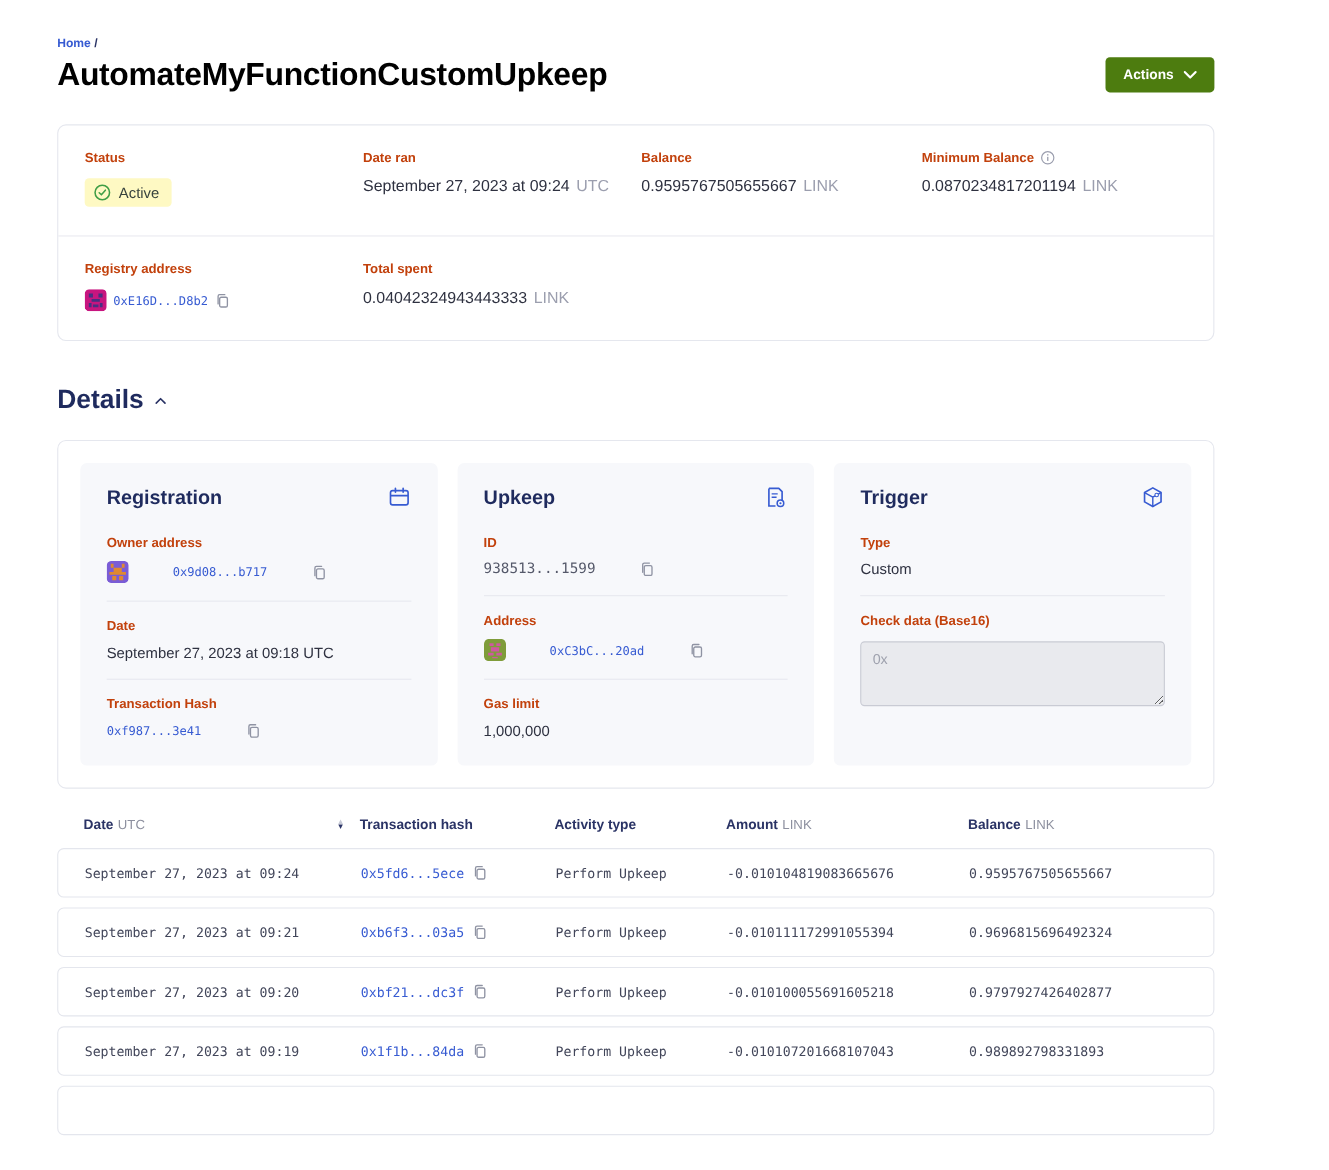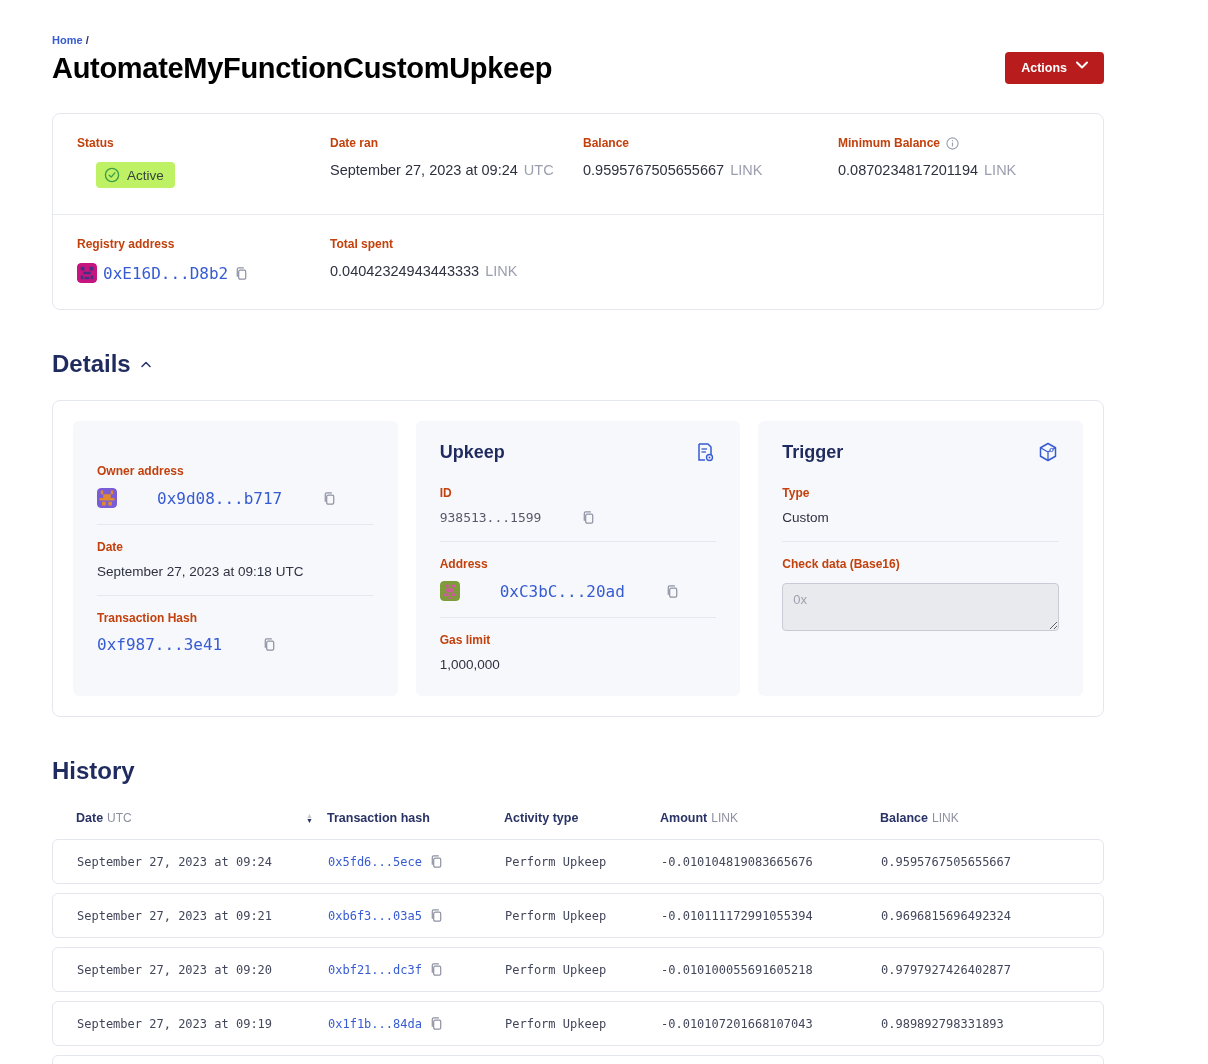--- a/index.html
+++ b/index.html
@@ -10,56 +10,56 @@
     -webkit-font-smoothing: antialiased;
   }
   .page { width: 1052px; margin-left: 52px; padding-top: 34px; padding-bottom: 10px; }
 
   
   .breadcrumb { font-size: 11px; font-weight: bold; color: #2a3365; }
   .breadcrumb a { color: #375bd2; text-decoration: none; cursor: pointer; }
   .title-row { display: flex; justify-content: space-between; align-items: flex-start; margin-top: 6px; }
   .page-title { font-size: 29px; font-weight: bold; color: #000000; letter-spacing: -0.3px; }
   .actions-btn {
-    background: #b91c1c; color: #fff; border: none; border-radius: 4px;
+    background: #4d7c0f; color: #fff; border: none; border-radius: 4px;
     font-size: 12.5px; font-weight: bold; padding: 9px 16px; display: flex;
-    align-items: flex-start; gap: 9px; cursor: pointer; font-family: inherit;
+    align-items: center; gap: 9px; cursor: pointer; font-family: inherit;
   }
 
   
   .card {
     border: 1px solid #e5e7ee; border-radius: 8px; background: #fff;
   }
   .summary-card { margin-top: 28px; }
   .summary-row { display: grid; grid-template-columns: 253px 253px 255px 1fr; padding: 22px 24px 26px 24px; }
   .summary-divider { border-top: 1px solid #e9eaf0; margin: 0 0; }
   .field-label { font-size: 12px; font-weight: bold; color: #c2410c; display: flex; align-items: center; gap: 6px; }
   .field-value { font-size: 14.5px; color: #2e3140; margin-top: 12px; display: flex; align-items: center; gap: 6px; }
   .unit { color: #9b9eae; }
   .badge-active {
-    display: inline-flex; align-items: center; gap: 7px; background: #bef264;
-    color: #37423d; font-size: 13.5px; padding: 5px 11px 5px 8px; border-radius: 4px; margin-left: 19px;
-  }
-  .addr-link { color: #375bd2; text-decoration: none; cursor: pointer; font-family: "DejaVu Sans Mono", monospace; font-size: 16px; }
+    display: inline-flex; align-items: center; gap: 7px; background: #fef9c3;
+    color: #37423d; font-size: 13.5px; padding: 5px 11px 5px 8px; border-radius: 4px;
+  }
+  .addr-link { color: #375bd2; text-decoration: none; cursor: pointer; font-family: "DejaVu Sans Mono", monospace; font-size: 11px; }
   .mono-gray { font-family: "DejaVu Sans Mono", monospace; font-size: 13px; color: #55596a; }
   .identicon { width: 20px; height: 20px; border-radius: 4px; flex: 0 0 auto; }
   .copy-btn { background: none; border: none; cursor: pointer; padding: 0; display: inline-flex; }
 
   
   .section-heading { display: flex; align-items: center; gap: 10px; margin-top: 40px; }
   .section-heading h2 { font-size: 24px; font-weight: bold; color: #1f2b5e; }
   .details-wrap { margin-top: 22px; padding: 20px; display: grid; grid-template-columns: 1fr 1fr 1fr; gap: 18px; }
   .detail-card { background: #f7f8fb; border-radius: 6px; padding: 20px 24px 24px 24px; }
   .detail-card-head { display: flex; justify-content: space-between; align-items: center; }
   .detail-card-head h3 { font-size: 18px; font-weight: bold; color: #1f2b5e; }
   .detail-field { padding: 15px 0 16px 0; border-bottom: 1px solid #e7e8ef; }
   .detail-field:last-child { border-bottom: none; padding-bottom: 0; }
   .detail-field .field-value { margin-top: 10px; font-size: 13.5px; gap: 40px; }
   .checkdata-box {
-    margin-top: 12px; width: 100%; height: 48px; resize: vertical;
+    margin-top: 12px; width: 100%; height: 59px; resize: vertical;
     background: #e9eaee; border: 1px solid #c9cbd4; border-radius: 4px;
     font-family: "Liberation Sans", sans-serif; font-size: 13px; color: #14532d;
     padding: 8px 10px;
   }
   .checkdata-box::placeholder { color: #9fa2ae; }
 
   
   .table-header {
     display: grid; grid-template-columns: 275px 177px 156px 220px 1fr;
     padding: 0 0 14px 0; margin-top: 26px; align-items: center;
@@ -184,20 +184,31 @@
     <span>
       <svg width="10" height="7" viewBox="0 0 10 7">
           <path d="M1 5.5 L5 1.5 L9 5.5" stroke="#2a3365" stroke-width="1.5" fill="none" stroke-linecap="round" stroke-linejoin="round"></path>
         </svg>
     </span>
   </div>
 
   <div class="card details-wrap">
 
     <div class="detail-card">
+      <div class="detail-card-head">
+        <h3>Registration</h3>
+        <span>
+          <svg width="22" height="22" viewBox="0 0 22 22">
+              <rect x="3" y="5" width="16" height="13" rx="2" fill="none" stroke="#375bd2" stroke-width="1.5"></rect>
+              <line x1="3" y1="9.5" x2="19" y2="9.5" stroke="#375bd2" stroke-width="1.5"></line>
+              <line x1="7.5" y1="3" x2="7.5" y2="6.5" stroke="#375bd2" stroke-width="1.5" stroke-linecap="round"></line>
+              <line x1="14.5" y1="3" x2="14.5" y2="6.5" stroke="#375bd2" stroke-width="1.5" stroke-linecap="round"></line>
+            </svg>
+        </span>
+      </div>
       <div class="detail-field" style="margin-top:8px;">
         <div class="field-label">Owner address</div>
         <div class="field-value">
           <svg class="identicon" viewBox="0 0 16 16">
             <rect width="16" height="16" rx="3" fill="#7a5cd6"></rect>
             <path d="M3 2h2v3H3z M11 2h2v3h-2z M5 5h6v3H5z M2 8h12v2H2z M4 11h3v3H4z M9 11h3v3H9z" fill="#e0892f"></path>
           </svg>
           <a class="addr-link">0x9d08...b717</a>
           <button class="copy-btn">
             <svg width="15" height="15" viewBox="0 0 16 16">
@@ -288,23 +299,20 @@
         <div class="field-label">Type</div>
         <div class="field-value">Custom</div>
       </div>
       <div class="detail-field">
         <div class="field-label">Check data (Base16)</div>
         <textarea class="checkdata-box" disabled="" placeholder="0x" style=""></textarea>
       </div>
     </div>
   </div>
 
-  <div class="section-heading">
-    <h2>History</h2>
-  </div>
 
   <div class="table-header">
     <div class="col-head col-date-head">
       <span>
         <span>Date</span><span class="unit">UTC</span>
       </span>
       <span class="sort-arrows">
         <span class="up">▲</span>
         <span class="down">▼</span>
       </span>

